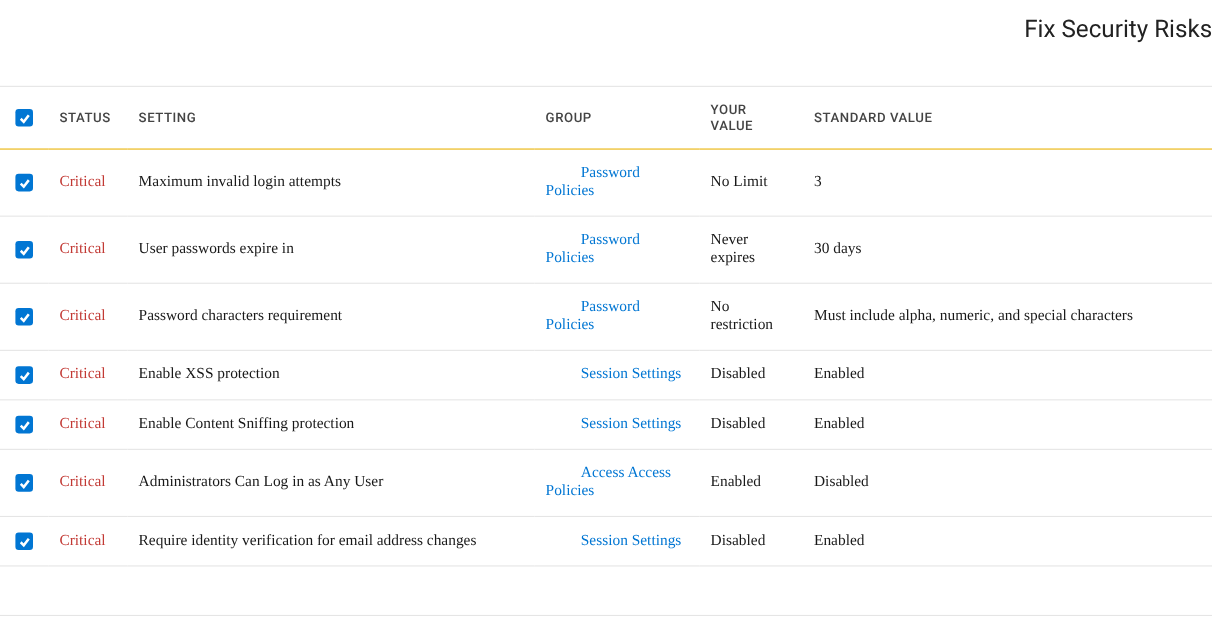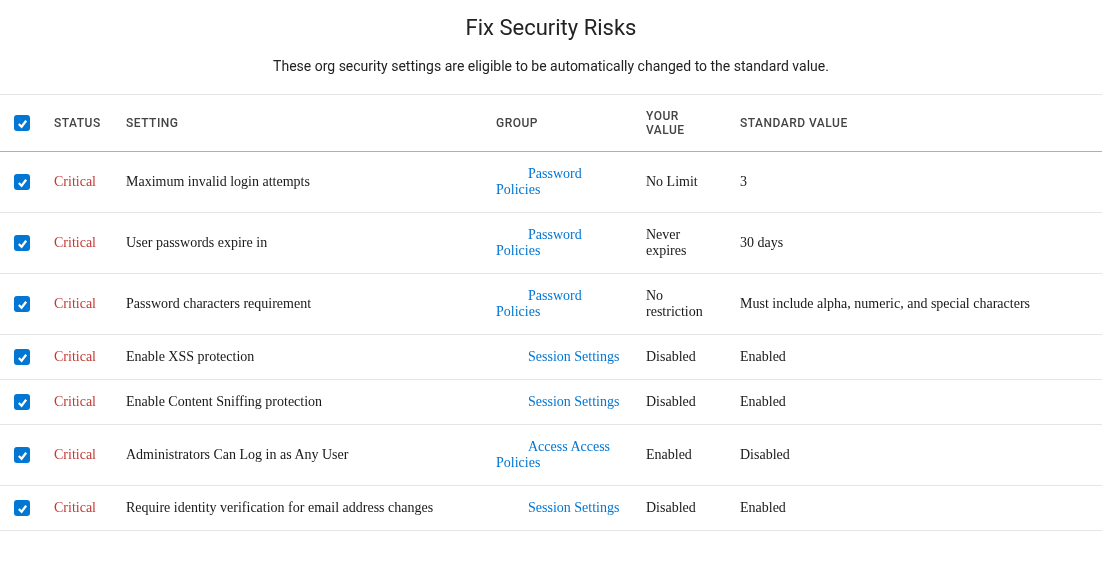--- a/index.html
+++ b/index.html
@@ -4,21 +4,21 @@
   <style>
     * { box-sizing: border-box; margin: 0; padding: 0; }
     body {
       font-family: -apple-system, BlinkMacSystemFont, "Segoe UI", Roboto, "Helvetica Neue", Arial, sans-serif;
       background: #fff;
       color: #181818;
       font-size: 14px;
       width: 1102px;
     }
     .header {
-      text-align: center;
+      text-align: right;
       padding: 15px 0 20px 0;
     }
     .title {
       font-size: 22px;
       font-weight: 400;
       color: #222;
       margin-bottom: 18px;
     }
     .subtitle {
       font-size: 14px;
@@ -87,21 +87,20 @@
       display: flex;
       justify-content: flex-end;
       gap: 10px;
     }
   </style>
 </head>
 <body>
 
 <div class="header">
   <h1 class="title">Fix Security Risks</h1>
-  <p class="subtitle">These org security settings are eligible to be automatically changed to the standard value.</p>
 </div>
 
 <div class="table-wrap">
   <table>
     <thead>
       <tr>
         <th class="col-check">
           <div class="checkbox">
             <svg viewBox="0 0 12 12">
                 <polyline points="2,6.5 5,9.5 10,3"></polyline>

